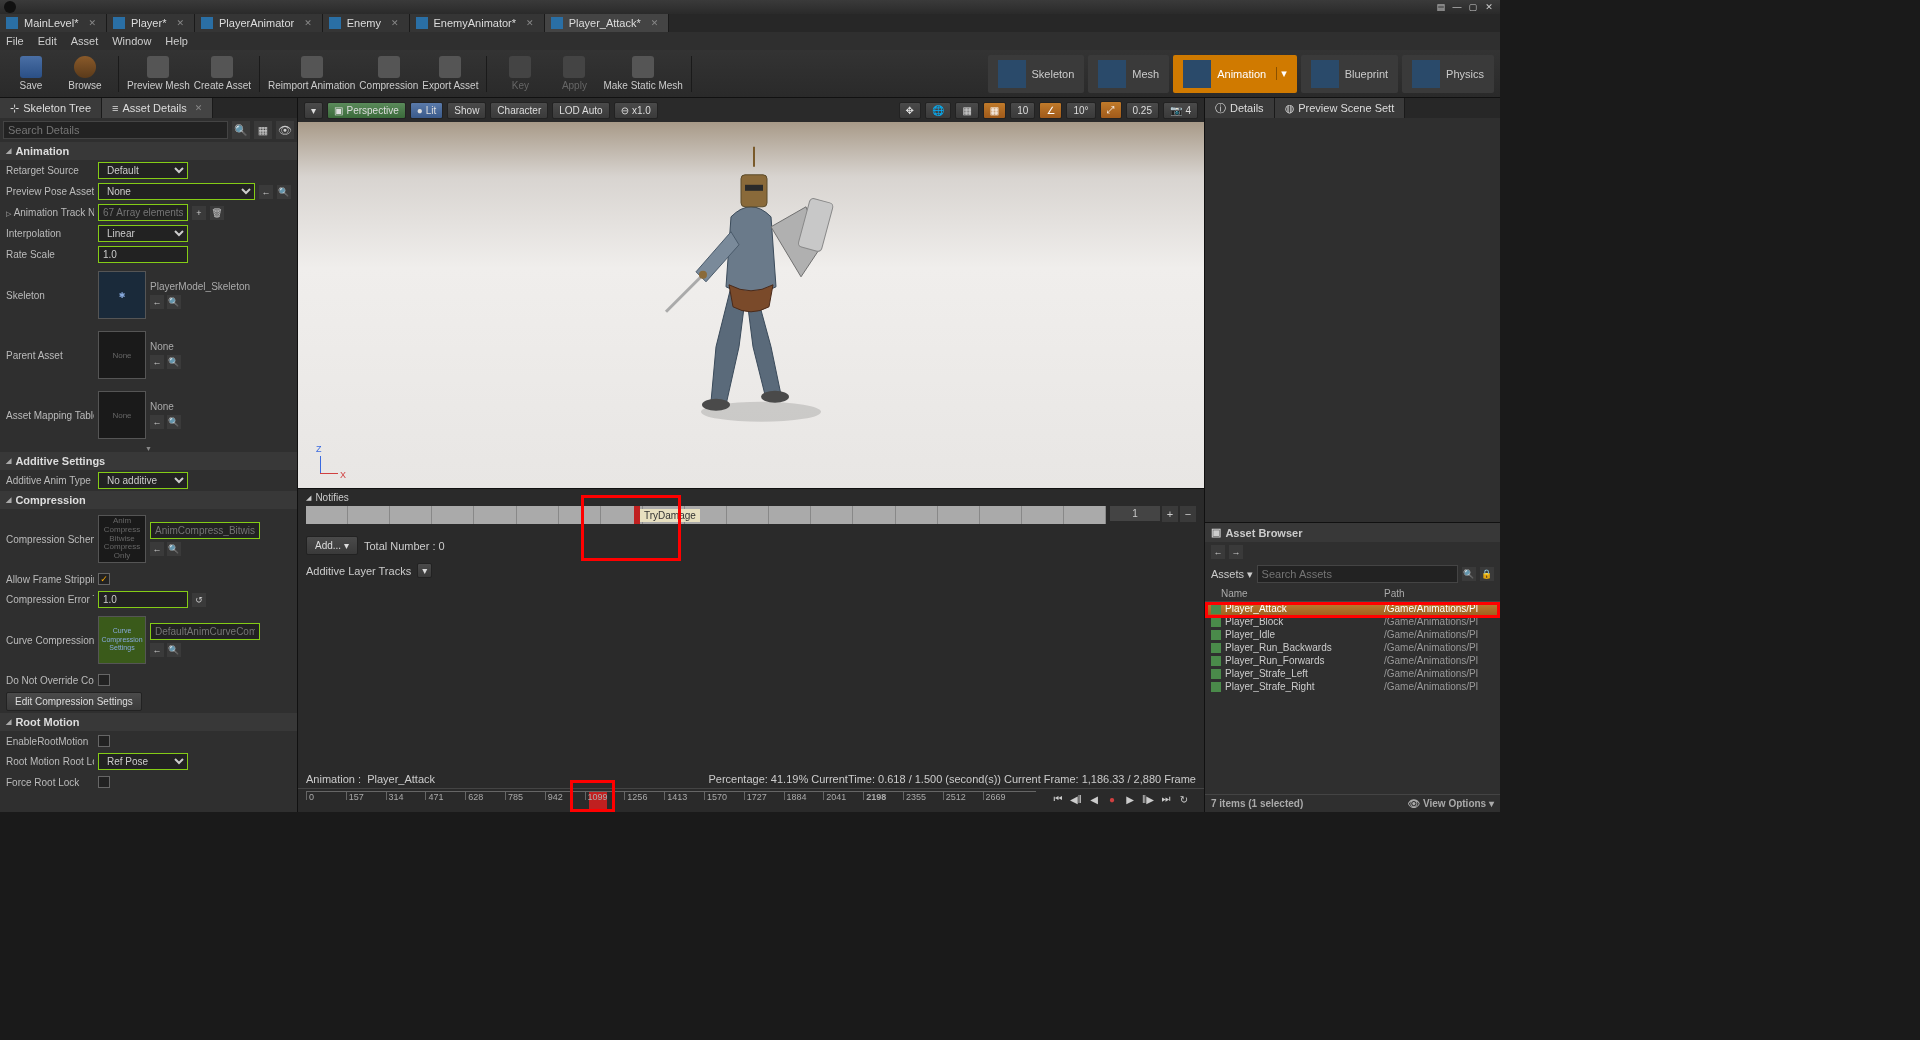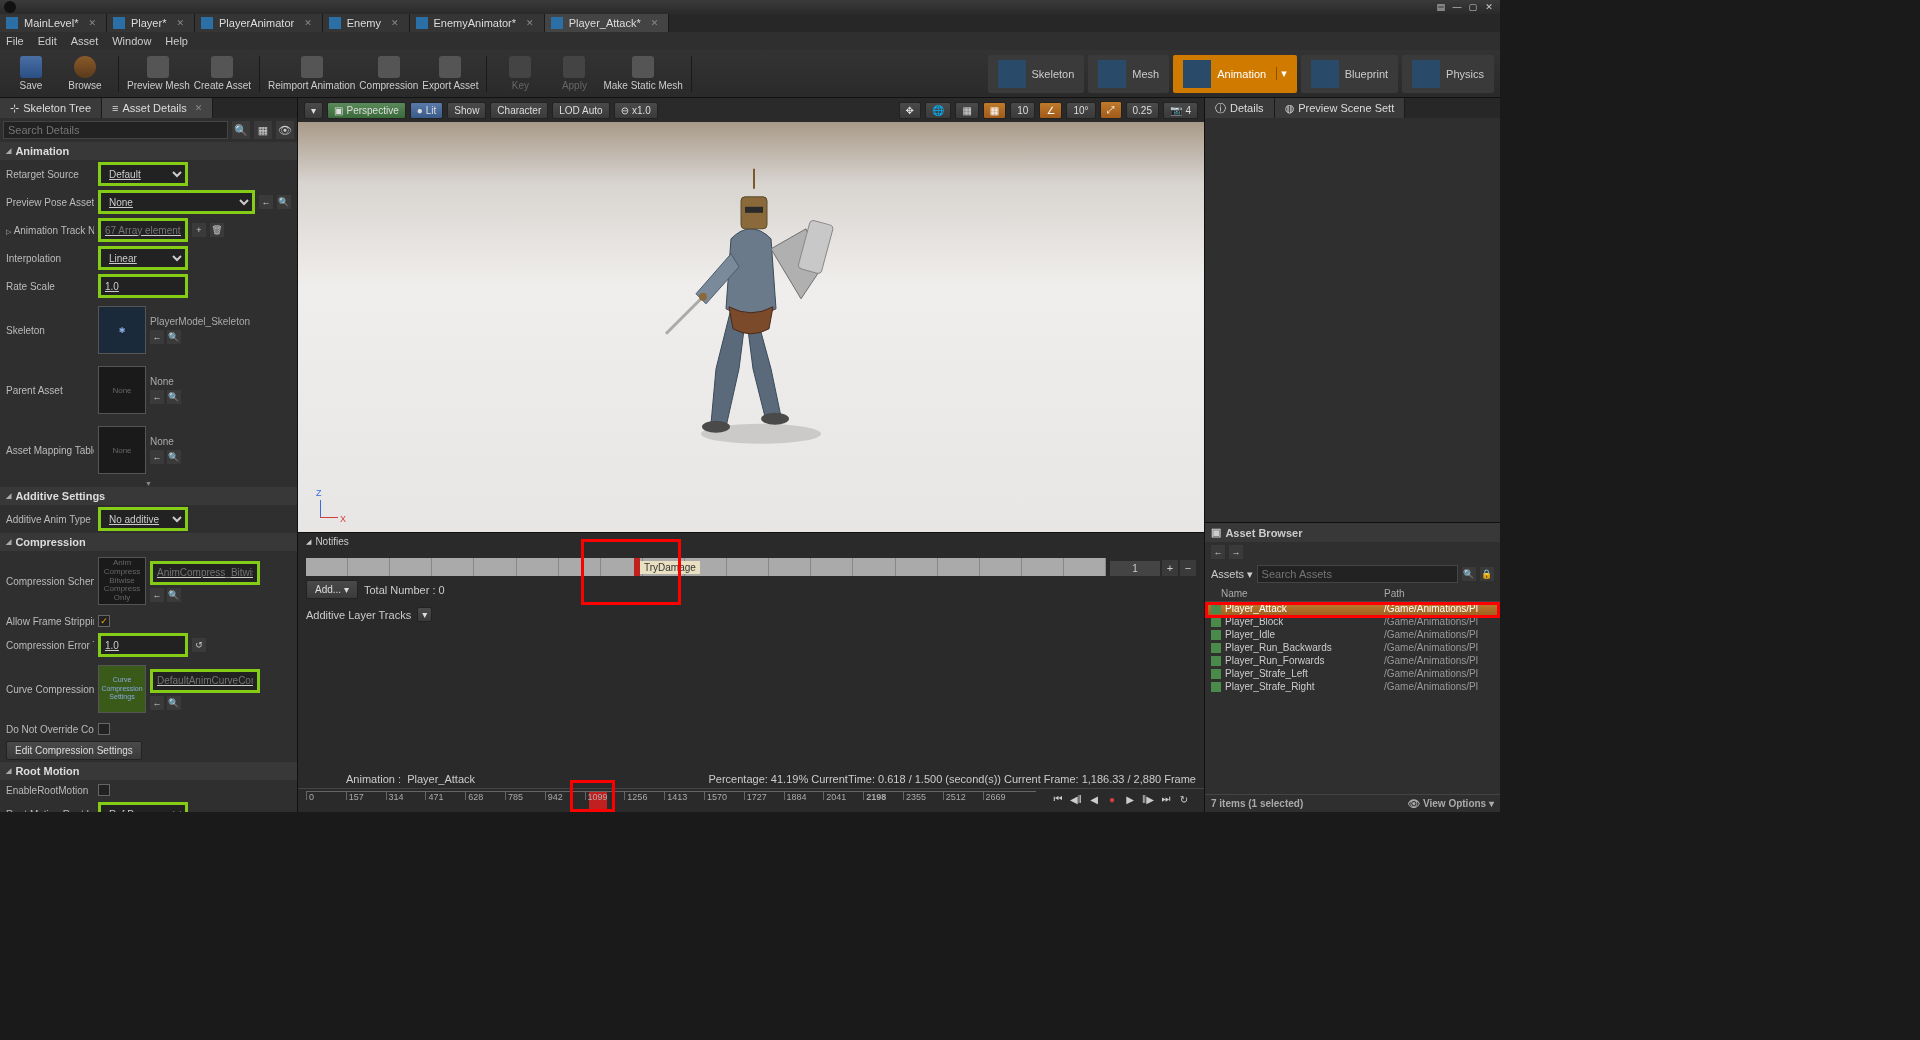--- a/index.html
+++ b/index.html
@@ -48,21 +48,21 @@
 .search-row { display: flex; align-items: center; padding: 3px; gap: 4px; }
 .search-row input { flex: 1; background: #222; border: 1px solid #444; color: #ccc; padding: 2px 4px; height: 18px; font-size: 11px; }
 .search-row .sbtn { width: 18px; height: 18px; background: #3a3a3a; display: flex; align-items: center; justify-content: center; cursor: pointer; }
 .details-body { flex: 1; overflow-y: auto; }
 .section-hdr { background: #383838; padding: 3px 6px; font-weight: bold; color: #ddd; display: flex; align-items: center; gap: 4px; }
 .section-hdr::before { content: "◢"; font-size: 7px; color: #aaa; }
 .prop-row { display: flex; align-items: center; padding: 2px 6px; min-height: 20px; gap: 4px; }
 .prop-row.tall { min-height: 60px; }
 .prop-lbl { width: 88px; color: #bbb; font-size: 10px; white-space: nowrap; overflow: hidden; }
 .prop-val { flex: 1; display: flex; align-items: center; gap: 4px; }
-.prop-val select, .prop-val input { background: #222; border: 3px solid #84cc16; color: #ccc; padding: 1px 4px; font-size: 10px; height: 24px; width: 90px; text-decoration: underline; }
+.prop-val select, .prop-val input { background: #222; border: 1px solid #84cc16; color: #ccc; padding: 1px 4px; font-size: 10px; height: 17px; width: 90px; }
 .thumb { width: 48px; height: 48px; background: #1a2a3a; border: 1px solid #555; display: flex; align-items: center; justify-content: center; color: #8ad; font-size: 8px; }
 .thumb.dark { background: #1a1a1a; color: #666; }
 .thumb.green { background: #3a5a1a; }
 .mini-btn { width: 14px; height: 14px; background: #3a3a3a; display: inline-flex; align-items: center; justify-content: center; cursor: pointer; font-size: 9px; }
 .checkbox { width: 12px; height: 12px; background: #222; border: 1px solid #666; display: inline-flex; align-items: center; justify-content: center; }
 .checkbox.on::after { content: "✓"; font-size: 9px; color: #fa0; }
 .ue-btn { background: linear-gradient(#4a4a4a,#3a3a3a); border: 1px solid #222; padding: 3px 8px; color: #ddd; cursor: pointer; border-radius: 2px; font-size: 10px; }
 
 
 .center { flex: 1; display: flex; flex-direction: column; background: #1a1a1a; }
@@ -76,35 +76,35 @@
 .vp-info { position: absolute; top: 4px; left: 6px; color: #777; font-size: 10px; line-height: 13px; text-shadow: 0 0 2px #fff; }
 .axis { position: absolute; bottom: 10px; left: 16px; width: 30px; height: 30px; }
 .axis .az { position: absolute; left: 6px; bottom: 4px; width: 1px; height: 18px; background: #3a6ae0; }
 .axis .ax { position: absolute; left: 6px; bottom: 4px; width: 18px; height: 1px; background: #d04040; }
 .axis .zl { position: absolute; left: 2px; top: -4px; color: #3a6ae0; font-size: 9px; }
 .axis .xl { position: absolute; right: -2px; bottom: -2px; color: #d04040; font-size: 9px; }
 .knight { position: absolute; left: 50%; top: 50%; transform: translate(-50%,-58%); width: 180px; height: 290px; }
 .knight-svg { width: 100%; height: 100%; }
 
 
-.lower { height: 280px; background: #2a2a2a; display: flex; flex-direction: column; border-top: 1px solid #111; }
+.lower { height: 324px; background: #2a2a2a; display: flex; flex-direction: column; border-top: 1px solid #111; }
 .notifies-hdr { padding: 3px 8px; color: #ccc; font-size: 10px; display: flex; align-items: center; gap: 4px; }
 .notifies-hdr::before { content: "◢"; font-size: 7px; }
-.notifies-row { display: flex; align-items: flex-end; padding: 0 8px; height: 26px; }
+.notifies-row { display: flex; align-items: flex-start; padding: 0 8px; height: 26px; }
 .notify-track { flex: 1; background: #aaa; height: 18px; position: relative; display: flex; margin-right: 4px; }
 .notify-track .seg { flex: 1; border-right: 1px solid #888; }
 .notify-marker { position: absolute; top: 0; height: 18px; display: flex; align-items: center; }
 .notify-marker .pin { width: 6px; height: 18px; background: #c02020; }
 .notify-marker .lbl { background: #e8e0c0; color: #333; padding: 1px 4px; font-size: 10px; }
 .notify-num { background: #444; color: #ccc; width: 50px; text-align: center; padding: 2px; font-size: 10px; }
 .notify-btn { width: 16px; height: 16px; background: #3a3a3a; color: #ccc; display: flex; align-items: center; justify-content: center; margin-left: 2px; cursor: pointer; }
 .red-box { position: absolute; border: 3px solid #f00; pointer-events: none; }
 .curves-row, .tracks-row { padding: 4px 8px; display: flex; align-items: center; gap: 6px; }
 .lower .spacer { flex: 1; }
-.anim-footer { padding: 3px 8px; color: #ccc; display: flex; justify-content: space-between; margin-left: 40px; }
+.anim-footer { padding: 3px 8px; color: #ccc; display: flex; justify-content: space-between; }
 .timeline-ruler { height: 24px; background: #2a2a2a; position: relative; border-top: 1px solid #444; display: flex; align-items: flex-start; padding: 2px 8px; }
 .ruler-track { flex: 1; position: relative; height: 22px; border-top: 1px solid #666; }
 .ruler-tick { position: absolute; top: 0; font-size: 9px; color: #aaa; border-left: 1px solid #666; padding-left: 2px; height: 8px; }
 .ruler-play { position: absolute; top: 0; height: 22px; width: 18px; background: #c02020; }
 .playback { width: 160px; display: flex; gap: 2px; align-items: center; justify-content: flex-end; padding-right: 4px; }
 .play-btn { width: 16px; height: 16px; color: #ccc; display: flex; align-items: center; justify-content: center; cursor: pointer; font-size: 10px; }
 .play-btn.rec { color: #d04040; }
 
 
 .right-panel { width: 296px; background: #2f2f2f; border-left: 1px solid #111; display: flex; flex-direction: column; }

